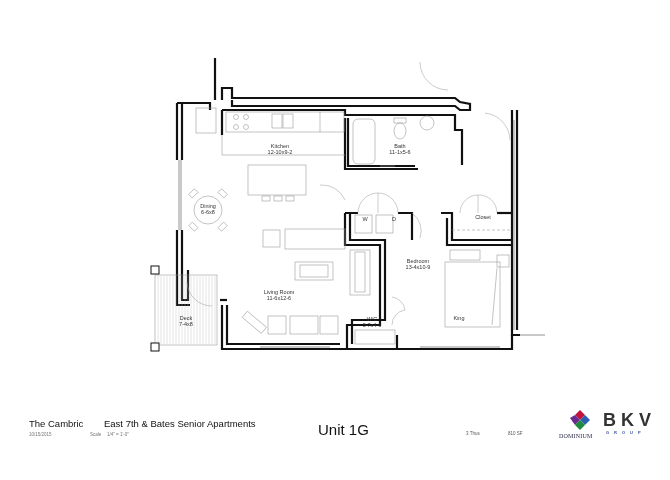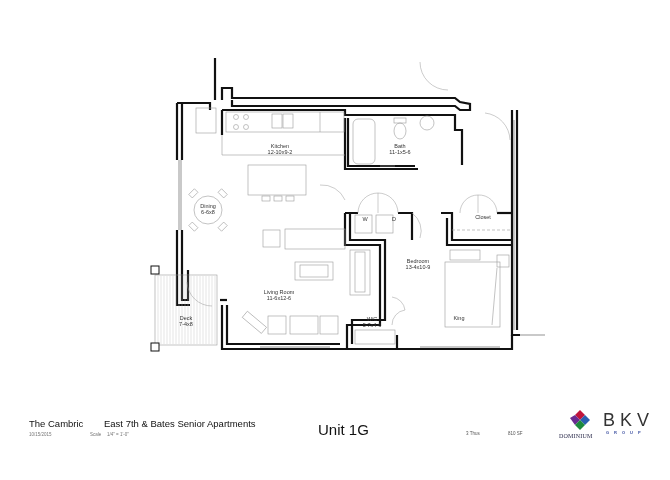--- a/index.html
+++ b/index.html
@@ -10,21 +10,21 @@
   .footer .txt { position: absolute; color: #111; white-space: nowrap; }
   .project { left: 29px; top: 418px; font-size: 9.5px; }
   .building { left: 104px; top: 418px; font-size: 9.5px; }
   .unit { left: 318px; top: 421px; font-size: 15px; }
   .date { left: 29px; top: 432px; font-size: 4.5px; color: #777 !important; }
   .scale-lbl { left: 90px; top: 432px; font-size: 4.5px; color: #777 !important; }
   .scale-val { left: 107px; top: 432px; font-size: 4.5px; color: #777 !important; }
   .beds { left: 466px; top: 431px; font-size: 4.5px; color: #555 !important; }
   .sf { left: 508px; top: 431px; font-size: 4.5px; color: #555 !important; }
   .dominium { left: 559px; top: 433px; font-size: 6px; font-family: "Liberation Serif", serif; color: #2a2a4a !important; letter-spacing: 0.2px; }
-  .bkv { left: 603px; top: 410px; font-size: 18px; letter-spacing: 5px; color: #333 !important; font-weight: 400; }
+  .bkv { left: 603px; top: 410px; font-size: 18px; letter-spacing: 5px; color: #333 !important; font-weight: 700; }
   .group { left: 606px; top: 430px; font-size: 4px; letter-spacing: 5px; color: #3b4fa0 !important; font-weight: bold; }
   .logo-mark { position: absolute; left: 570px; top: 410px; width: 20px; height: 20px; }
 </style>
 </head>
 <body>
 
 <svg id="plan" viewBox="0 0 670 480" xmlns="http://www.w3.org/2000/svg">
   <g fill="none" stroke="#111" stroke-width="2.2" stroke-linejoin="miter">
 
     <polyline points="215,100 215,58 M"></polyline>

